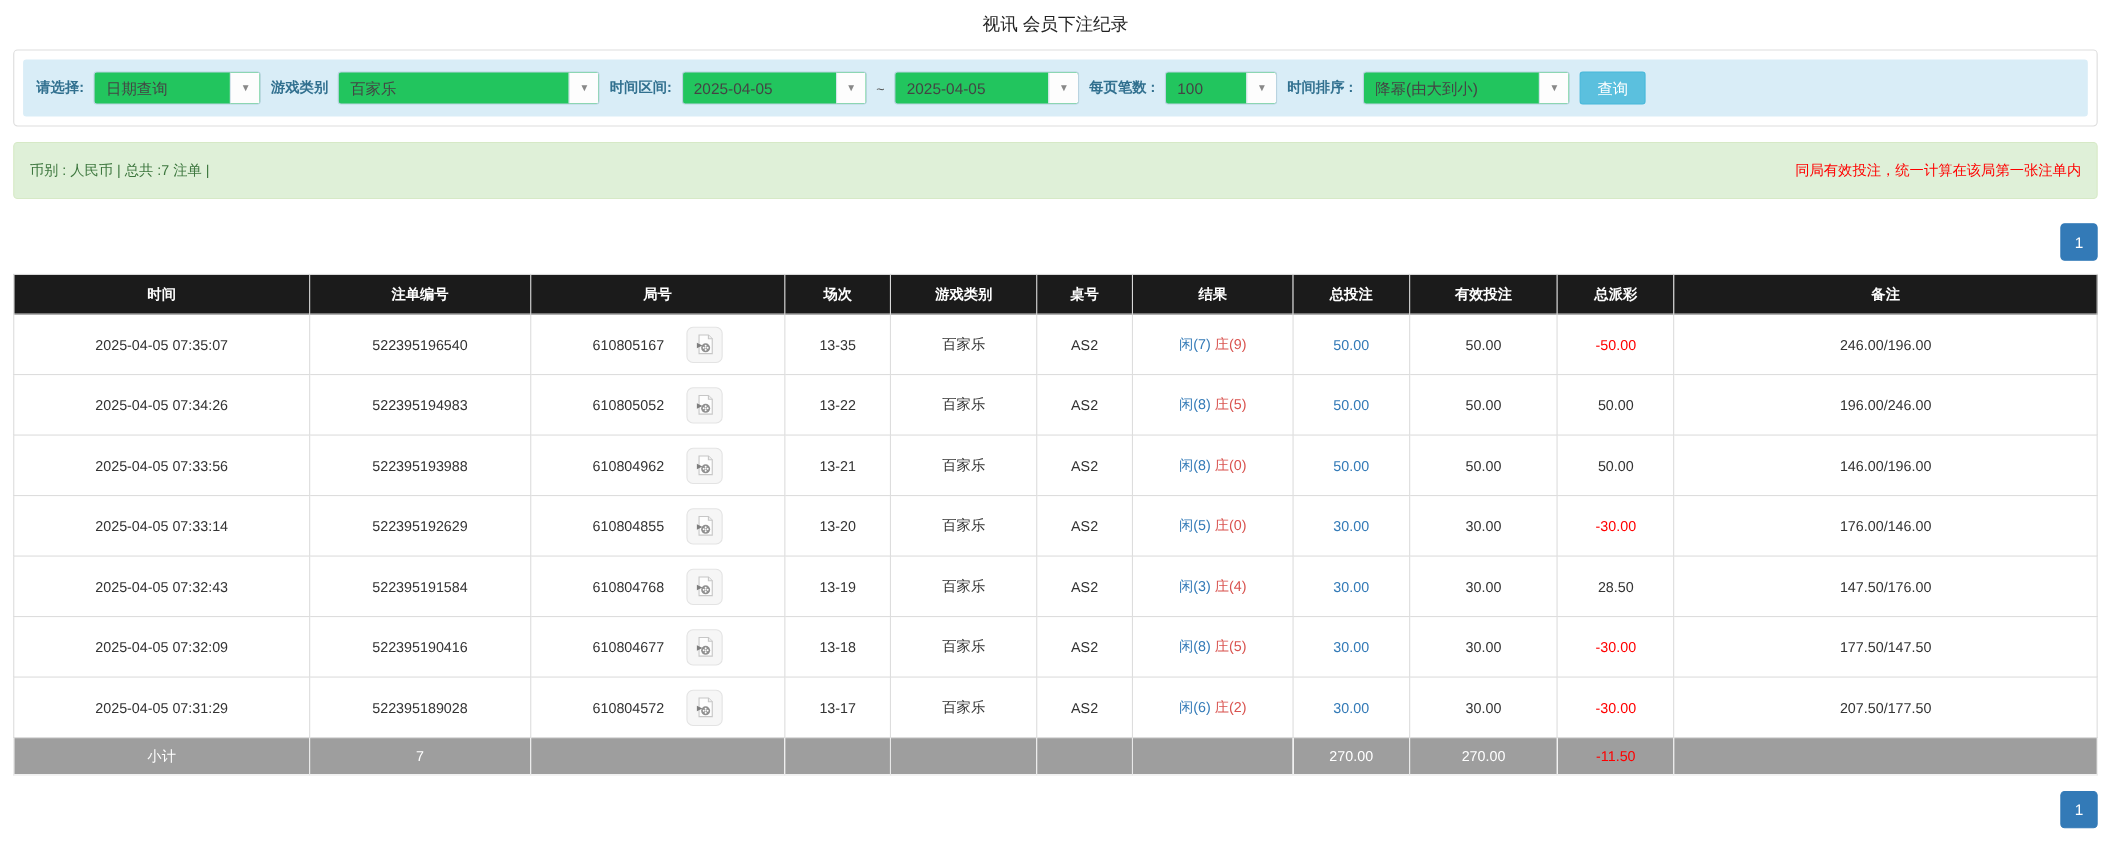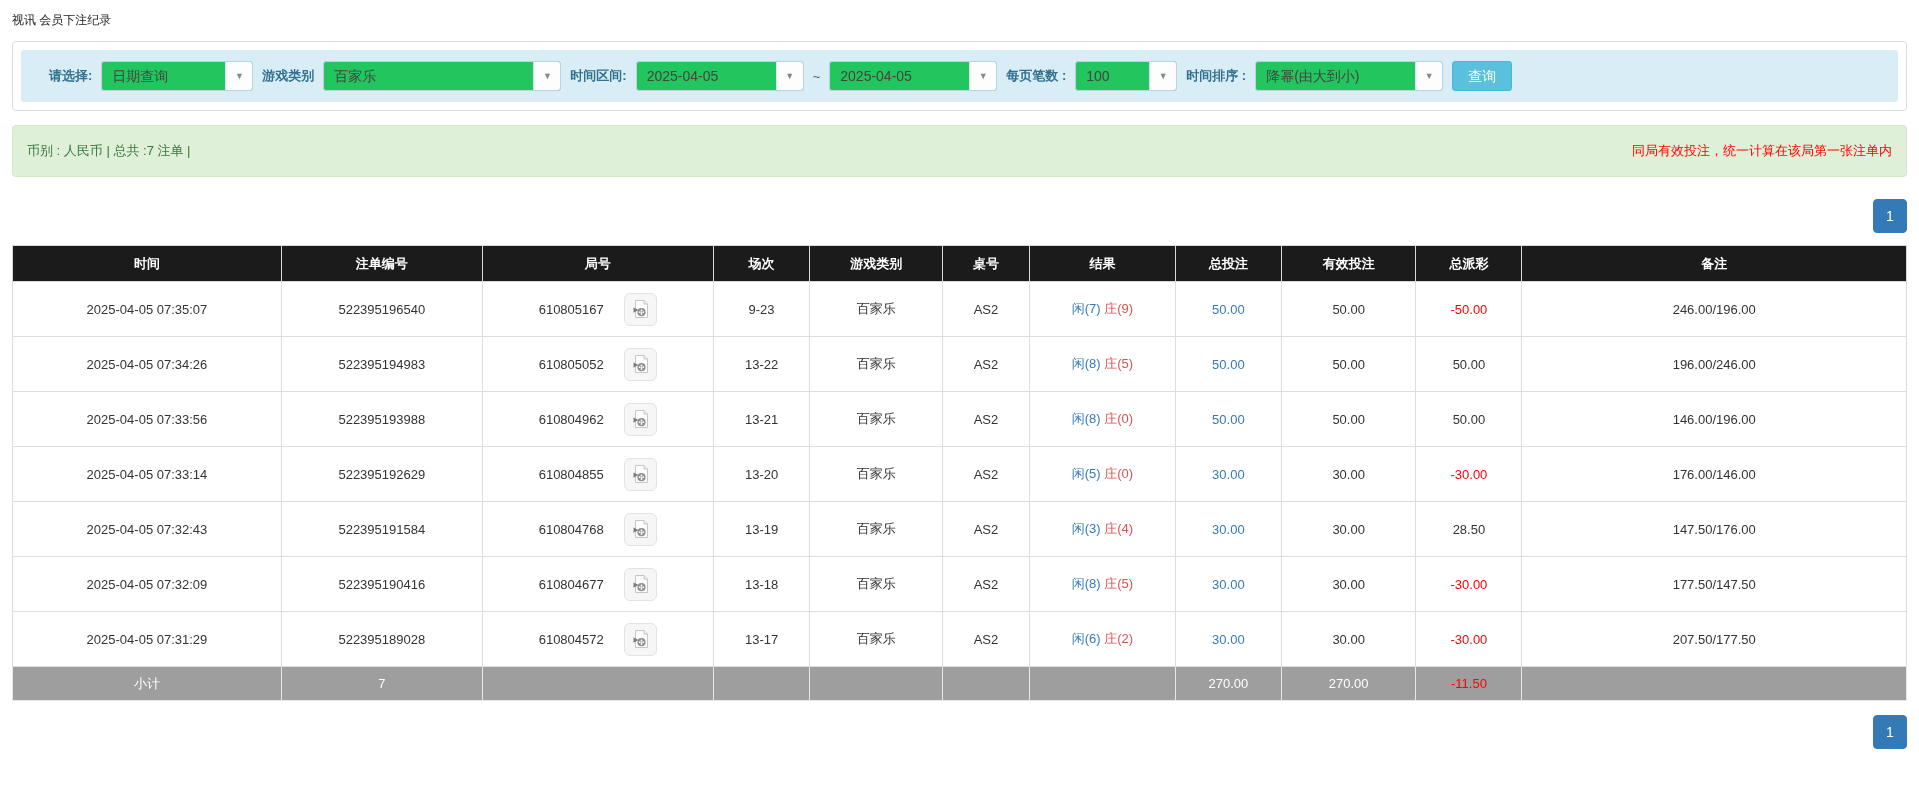--- a/index.html
+++ b/index.html
@@ -3,26 +3,26 @@
 <meta charset="utf-8">
 <style>
   * { box-sizing: border-box; }
   html,body { margin:0; padding:0; background:#fff; }
   body {
     font-family: "Liberation Sans", "DejaVu Sans", sans-serif;
     color:#333; font-size:13px; width:1919px;
   }
   .wrap { padding: 6px 12px 10px 12px; }
 
-  .page-title { font-size:12px; font-weight:500; color:#222; margin:6px 0 12px 0; }
+  .page-title { font-size:16px; font-weight:500; color:#222; margin:6px 0 12px 0;text-align:center; }
 
   
   .filter-panel { border:1px solid #ddd; border-radius:4px; padding:8px; }
   .filter-bar {
-    background:#d9edf7; border-radius:3px; padding:11px 28px;
+    background:#d9edf7; border-radius:3px; padding:11px 12px;
     display:flex; align-items:center; gap:9px;
   }
   .flabel { font-weight:bold; color:#31708f; font-size:13px; white-space:nowrap; }
   .combo {
     background:#22c55e; border:1px solid #b9d3e0; border-radius:3px;
     height:30px; display:flex; align-items:stretch; overflow:hidden;justify-content:center;
   }
   .combo .val { padding:6px 10px 0 10px; font-size:14px; color:#444; flex:1; white-space:nowrap; overflow:hidden; }
   .combo .trig {
     width:27px; border-left:1px solid #d6e4ec; background:#fdfdfd;
@@ -181,21 +181,21 @@
             <circle cx="10.5" cy="13.2" r="4.1" fill="#8f8f8f"></circle>
             <circle cx="10.5" cy="11.4" r="0.9" fill="#ffffff"></circle>
             <circle cx="10.5" cy="15.0" r="0.9" fill="#ffffff"></circle>
             <circle cx="8.7" cy="13.2" r="0.9" fill="#ffffff"></circle>
             <circle cx="12.3" cy="13.2" r="0.9" fill="#ffffff"></circle>
             <circle cx="10.5" cy="13.2" r="0.7" fill="#ffffff"></circle>
           </svg>
         </span>
       </span>
     </td>
-    <td>9-23</td>
+    <td>13-35</td>
     <td>百家乐</td>
     <td>AS2</td>
     <td>
       <span class="res-player">闲(7)</span>
       <span class="res-banker">庄(9)</span>
     </td>
     <td class="link-blue">50.00</td>
     <td class="num">50.00</td>
     <td class="num neg">-50.00</td>
     <td>246.00/196.00</td>

